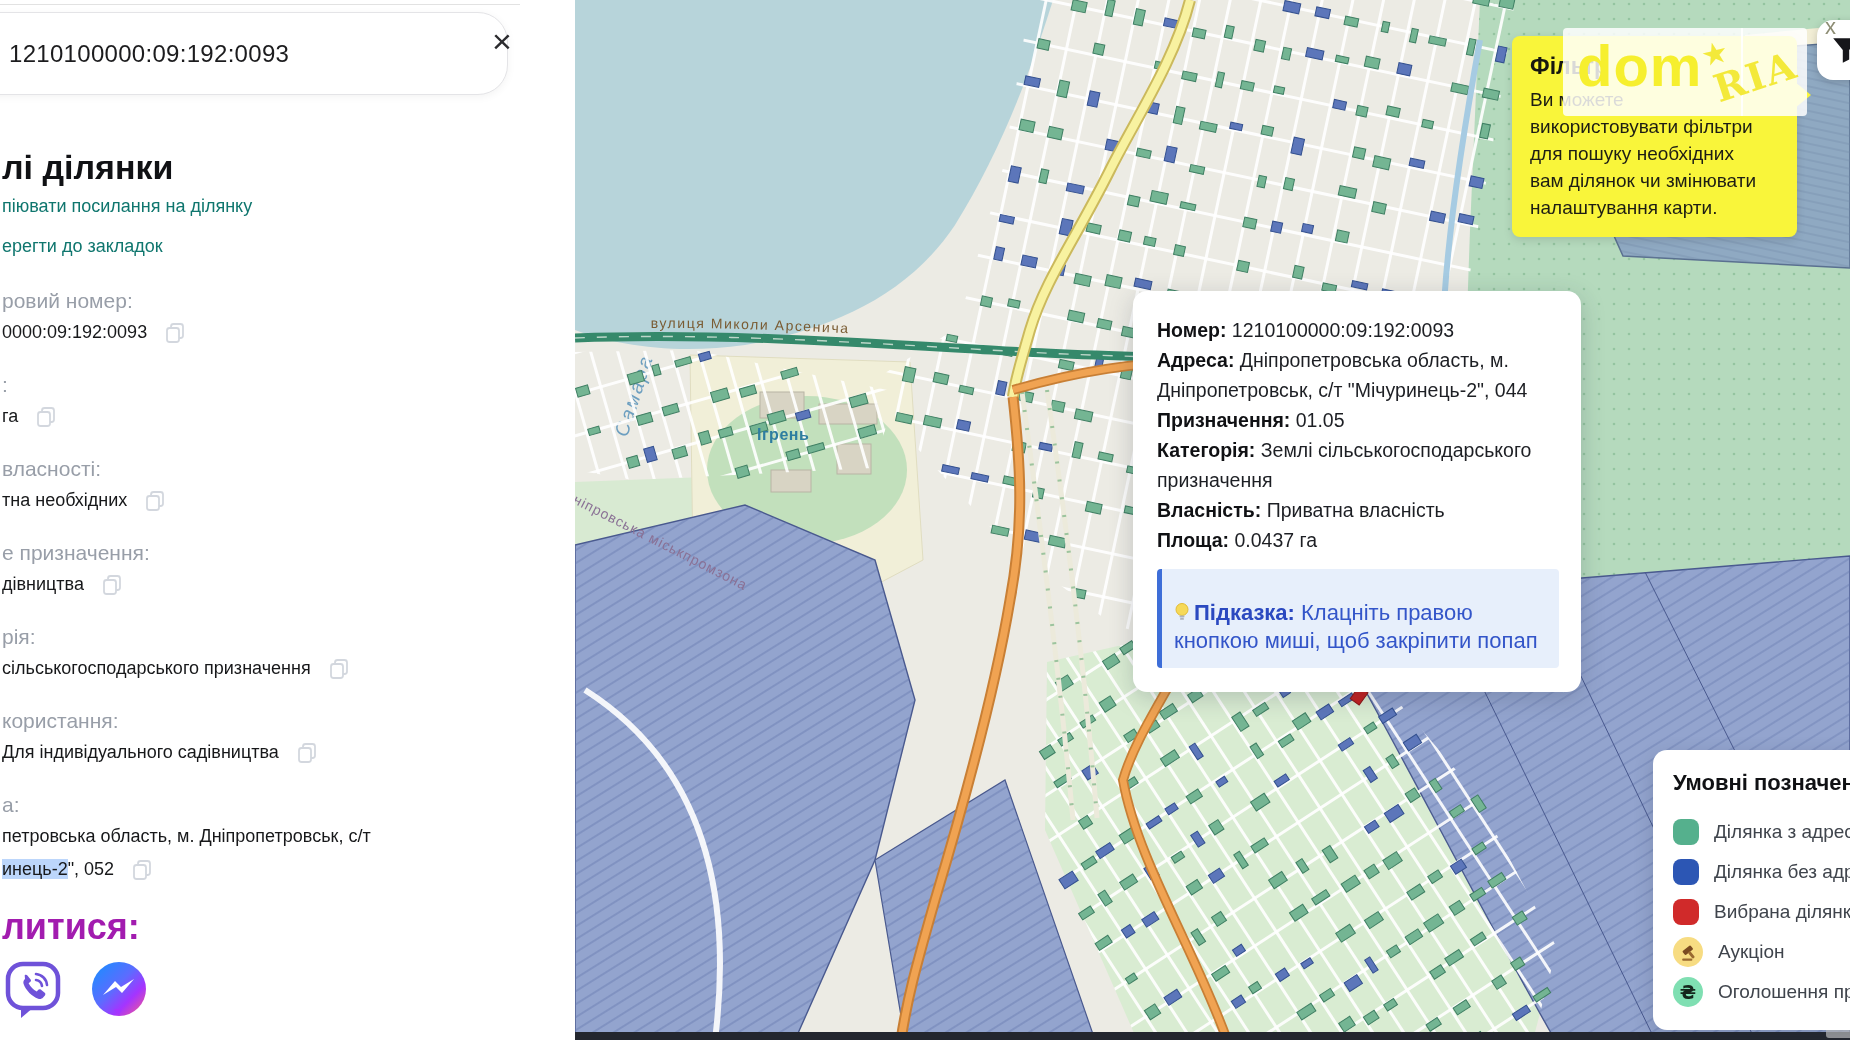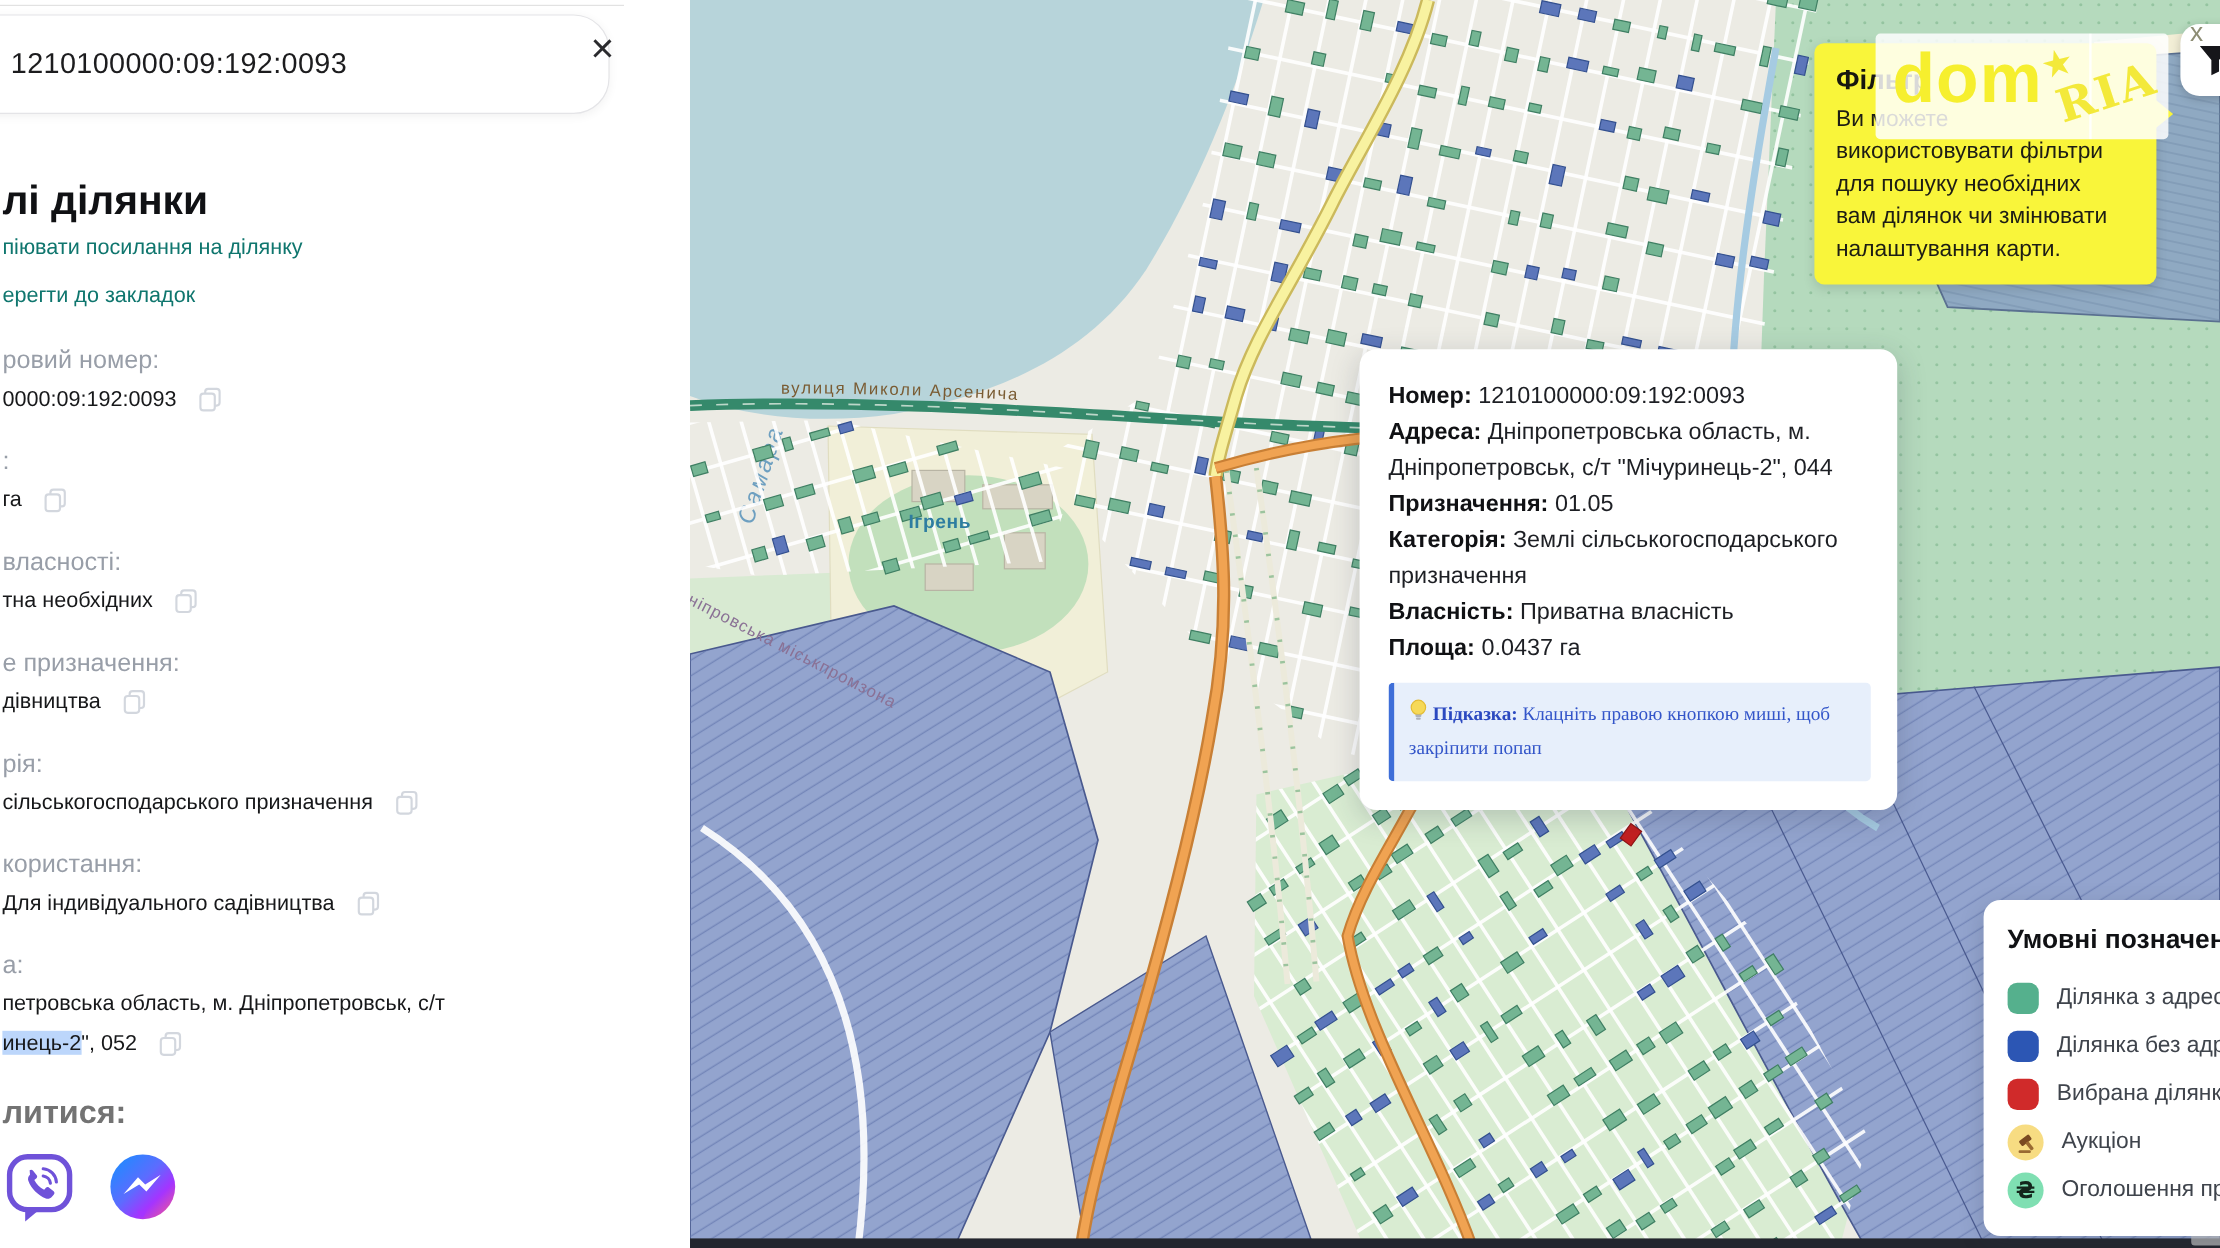--- a/index.html
+++ b/index.html
@@ -18,38 +18,38 @@
                   color:#2b2b2e; display:flex; align-items:center; justify-content:center; cursor:pointer; }
   .sb-content { position:absolute; left:2px; top:148px; width:555px; }
   .sb-title { font-size:34px; font-weight:bold; color:#101114; line-height:38px; }
   .sb-link { display:block; font-size:18px; color:#0f766e; line-height:40px; text-decoration:none; }
   .fields { margin-top:20px; }
   .field { margin-bottom:21px; }
   .f-label { font-size:21px; color:#989ea8; line-height:30px; }
   .f-value { font-size:18px; color:#17181a; line-height:33px; display:flex; align-items:center; gap:16px; flex-wrap:wrap; }
   .f-value .hl { background:#bcd6fb; }
   .copy-ic { flex:0 0 auto; opacity:.85; }
-  .share-title { margin-top:16px; font-size:27px; font-weight:bold; color:#737373; line-height:40px; }
+  .share-title { margin-top:16px; font-size:36px; font-weight:bold; color:#a21caf; line-height:40px; }
   .share-row { margin-top:12px; display:flex; gap:24px; align-items:center; }
 
   
   #map { position:absolute; left:575px; top:0; width:1275px; height:1040px; background:#ecebe4; z-index:1; }
   #map svg { display:block; }
   .map-label-water { font-style:italic; font-size:20px; fill:#6d9fc0; letter-spacing:2px; }
   .map-label-place { font-size:16px; font-weight:bold; fill:#2e7da0; letter-spacing:.5px; }
   .map-label-street { font-size:14px; fill:#7a5c33; letter-spacing:1.5px; }
   .map-label-ind { font-size:14px; fill:#8a7195; letter-spacing:1px; }
 
   
   .popup { position:absolute; left:1133px; top:291px; width:448px; background:#fff; border-radius:14px;
            box-shadow:0 6px 24px rgba(40,50,70,.22); padding:24px 22px 24px 24px; z-index:10; }
   .prow { font-size:19.5px; line-height:30px; color:#1d1f24; }
   .prow b { color:#101114; }
   .hintbox { margin-top:14px; background:#e7effb; border-left:5px solid #3e6ed8; border-radius:4px;
-             padding:13px 14px 13px 12px; font-size:16px; line-height:28px; color:#3355c9;font-family:Liberation Serif, serif; }
+             padding:30px 14px 13px 12px; font-size:22px; line-height:28px; color:#3355c9; }
   .hintbox b { color:#2b49c0; }
   .bulb { display:inline-block; vertical-align:-2px; margin-right:4px; }
 
   
   .ftip { position:absolute; left:1512px; top:36px; width:285px; background:#f9f53a; border-radius:8px;
           padding:14px 26px 16px 18px; z-index:12; box-shadow:0 3px 10px rgba(0,0,0,.12); }
   .ftip-title { font-size:23px; font-weight:bold; color:#17170f; line-height:32px; }
   .ftip-body { margin-top:4px; font-size:19px; line-height:27px; color:#1d1d14; }
   .ftip-close { position:absolute; right:14px; top:18px; font-size:22px; color:#8d8d74; line-height:18px; cursor:pointer; z-index:14; }
   .ftip-arrow { position:absolute; left:1795px; top:82px; width:0; height:0; z-index:12;

